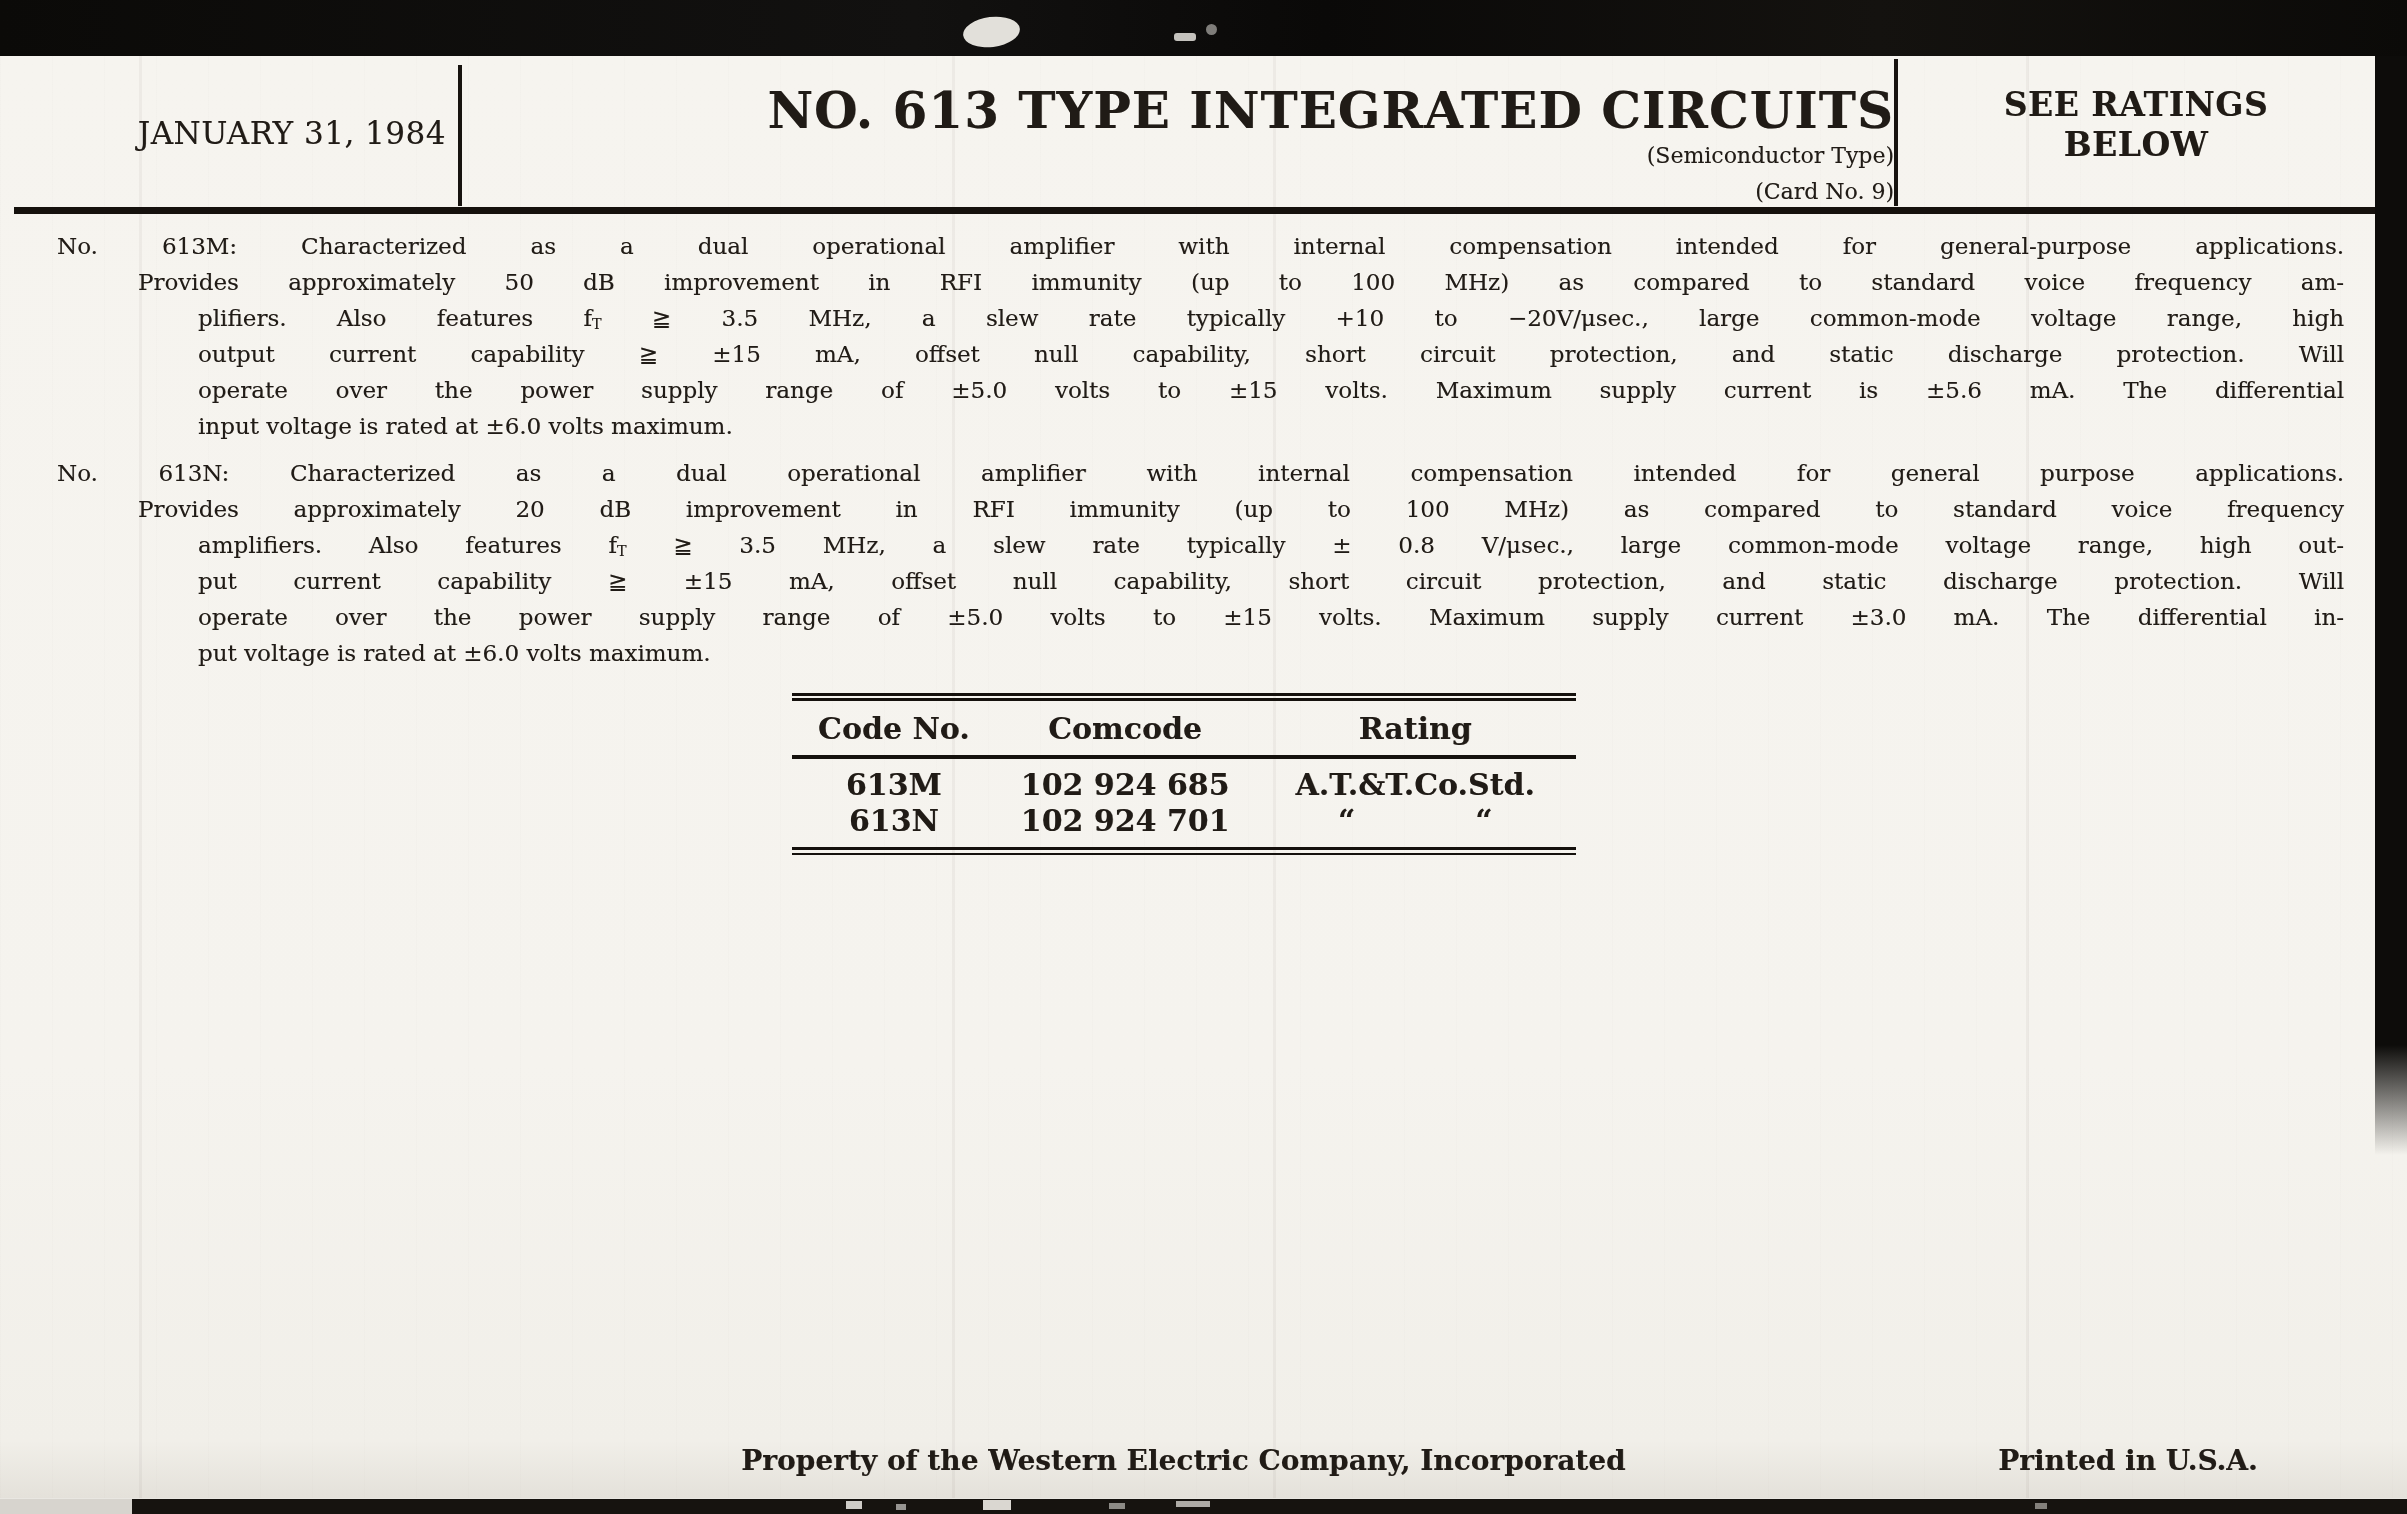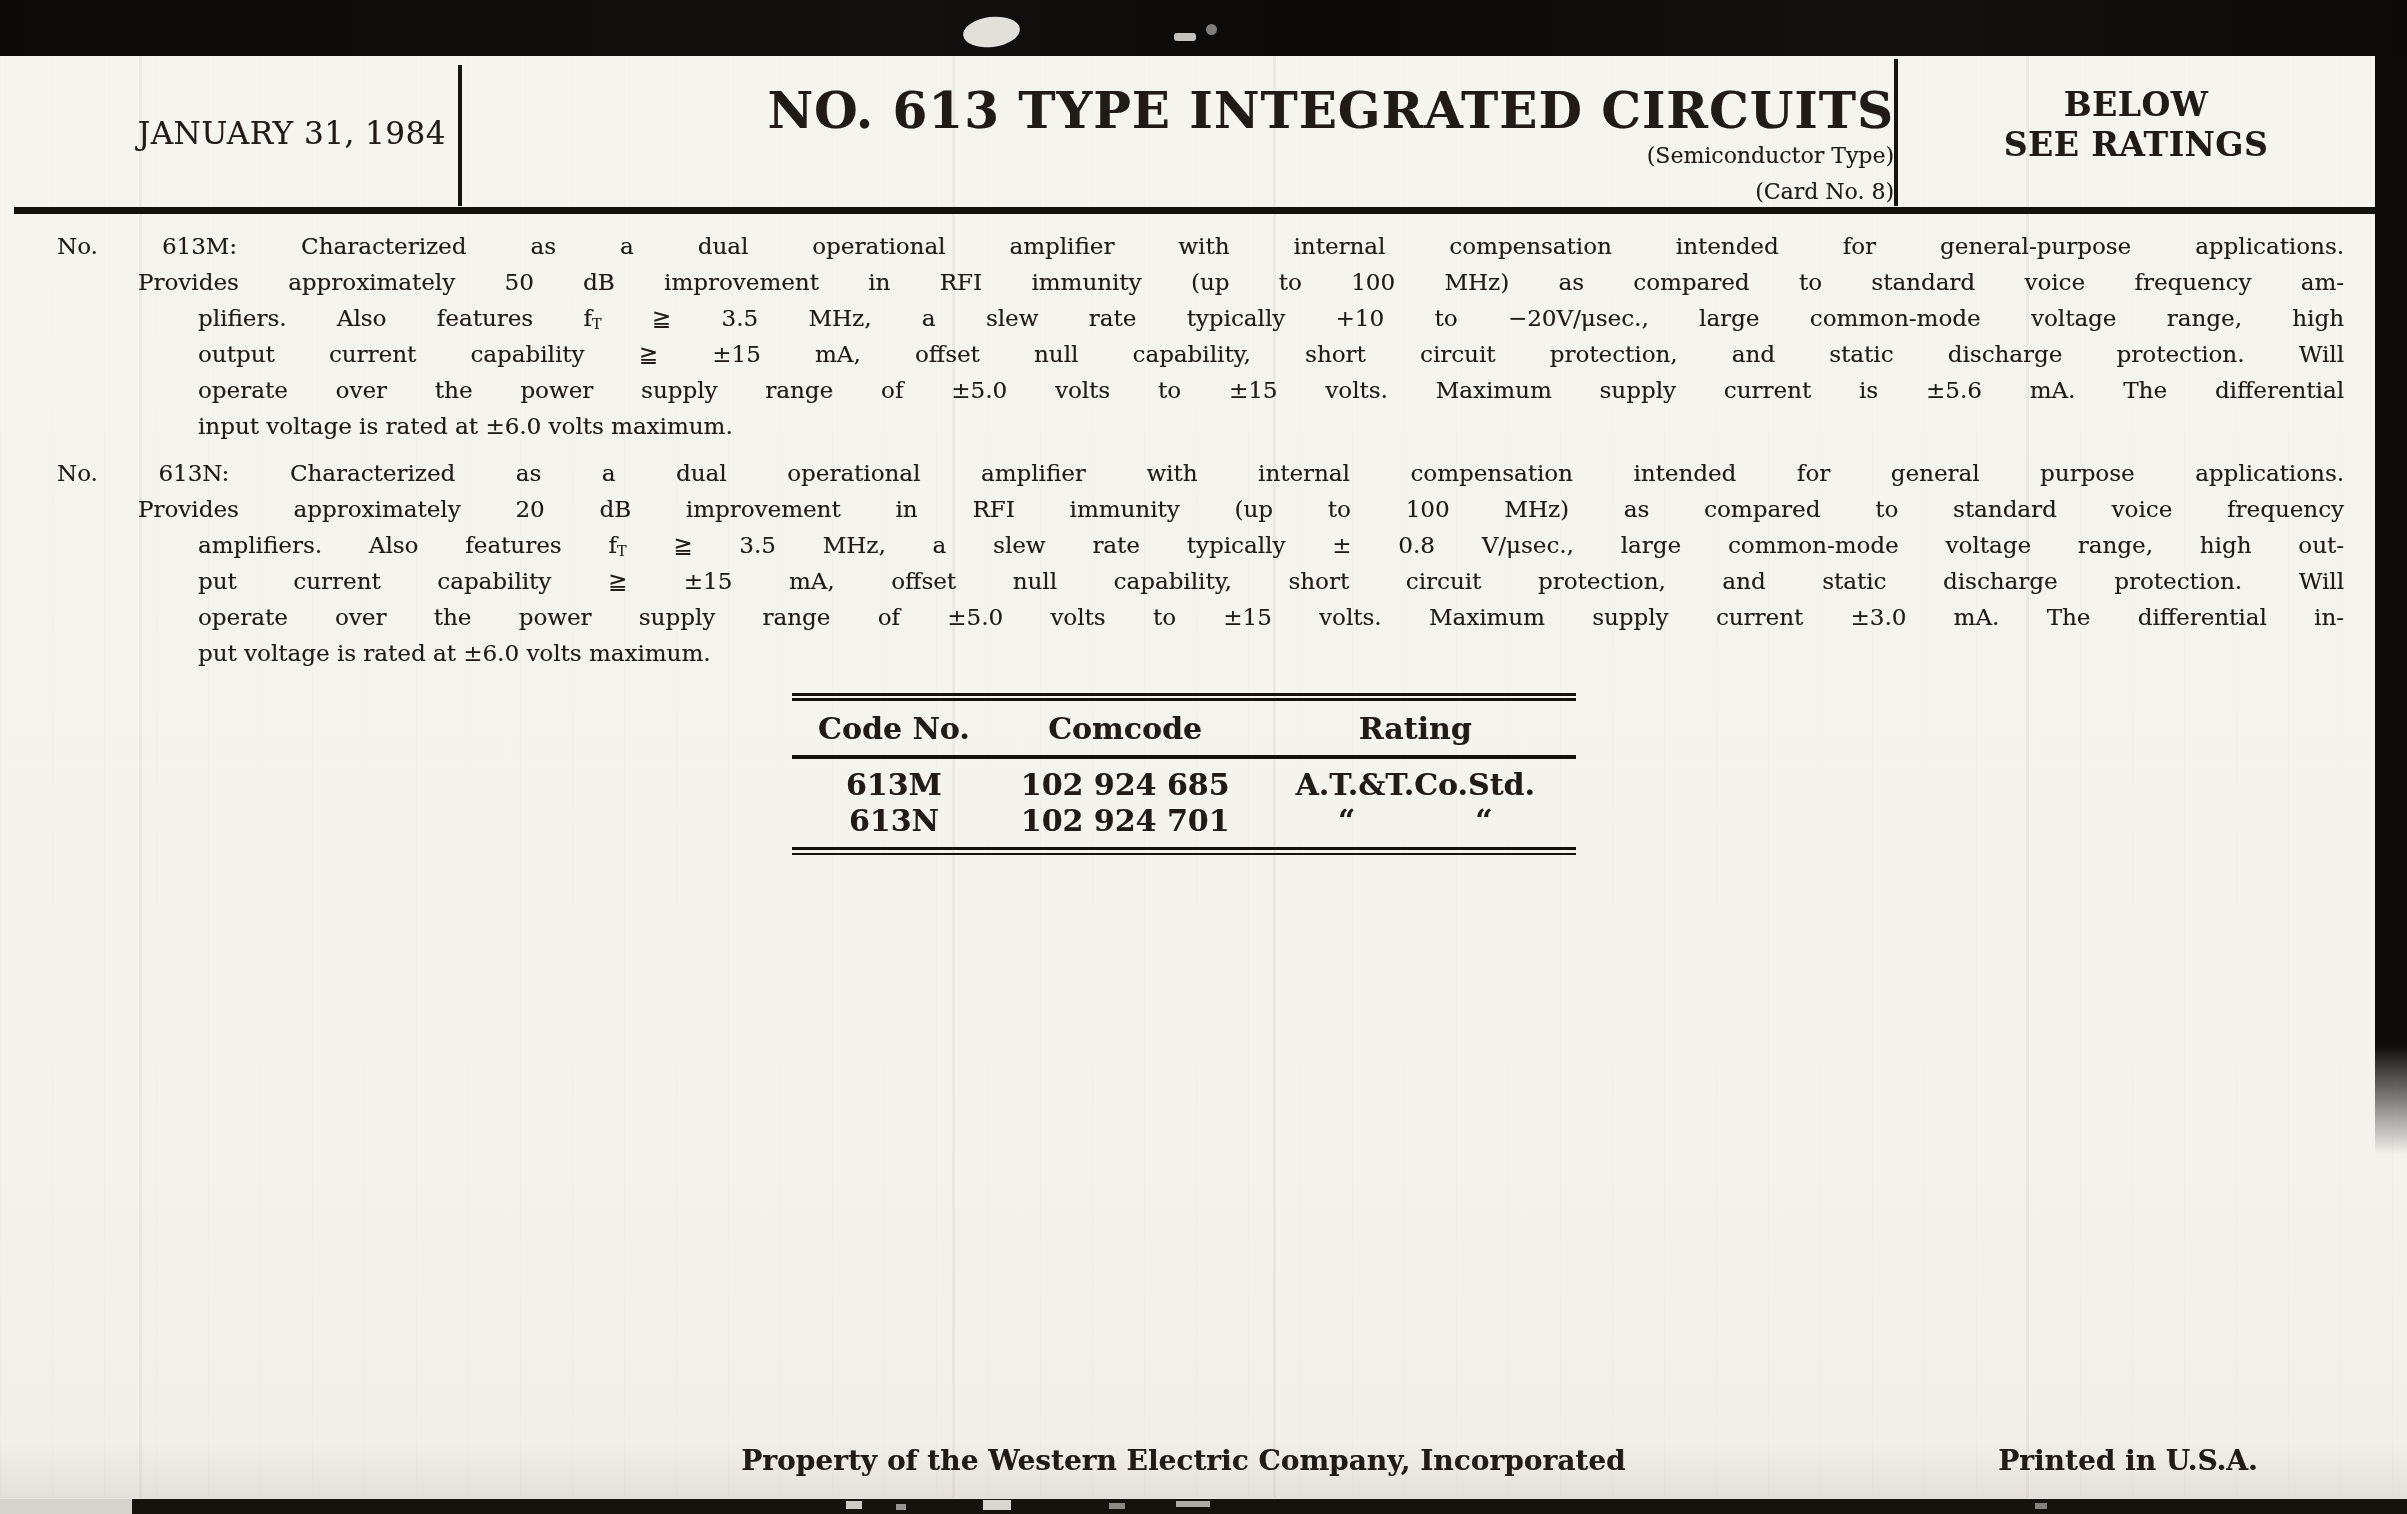--- a/index.html
+++ b/index.html
@@ -108,26 +108,26 @@
 <div class="streak" style="left:1273px"></div>
 <div class="streak" style="left:2026px"></div>
 
 <div class="abs hdr-date ink">JANUARY 31, 1984</div>
 <div class="abs hdr-div dl"></div>
 <div class="abs hdr-div dr"></div>
 
 <div class="abs hdr-center">
   <div class="hdr-title ink">NO. 613 TYPE INTEGRATED CIRCUITS</div>
   <div class="hdr-sub ink">(Semiconductor Type)</div>
-  <div class="hdr-sub ink">(Card No. 8)</div>
+  <div class="hdr-sub ink">(Card No. 9)</div>
 </div>
 
 <div class="abs hdr-right">
+  <div class="ink">SEE RATINGS</div>
   <div class="ink">BELOW</div>
-  <div class="ink">SEE RATINGS</div>
 </div>
 
 <div class="abs hdr-rule"></div>
 
 <div class="abs para pm">
   <div class="ln i0 j ink"><span>No. 613M: Characterized as a dual operational amplifier with internal compensation intended for general-purpose applications.</span></div>
   <div class="ln i1 j ink"><span>Provides approximately 50 dB improvement in RFI immunity (up to 100 MHz) as compared to standard voice frequency am-</span></div>
   <div class="ln i2 j ink"><span>plifiers. Also features f</span><span class="sub">T</span><span> ≧ 3.5 MHz, a slew rate typically +10 to −20V/μsec., large common-mode voltage range, high</span></div>
   <div class="ln i2 j ink"><span>output current capability ≧ ±15 mA, offset null capability, short circuit protection, and static discharge protection. Will</span></div>
   <div class="ln i2 j ink"><span>operate over the power supply range of ±5.0 volts to ±15 volts. Maximum supply current is ±5.6 mA. The differential</span></div>

